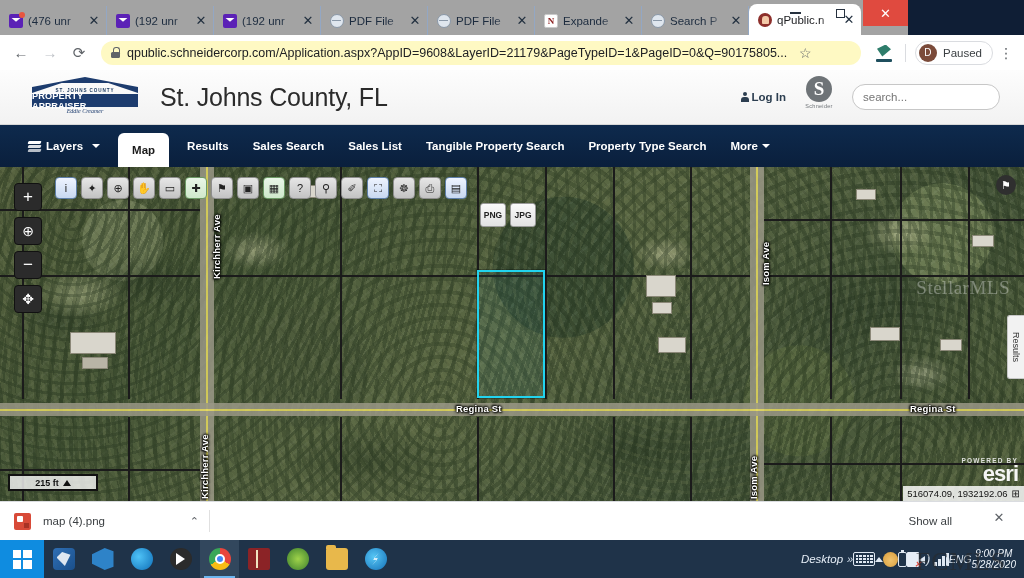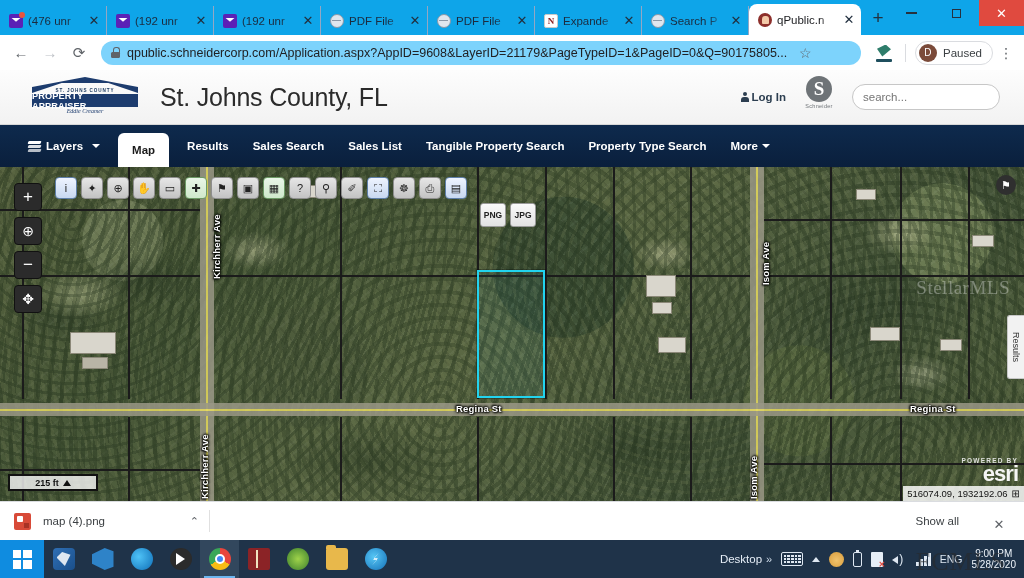--- a/index.html
+++ b/index.html
@@ -6,22 +6,22 @@
   html,body { width:1024px; height:578px; overflow:hidden; }
   body {
     font-family:"Liberation Sans", sans-serif;
     background:#0f1e35;
     -webkit-font-smoothing:antialiased;
   }
   .screen { position:relative; width:1024px; height:578px; overflow:hidden; }
 
   
   .tabstrip {
-    position:absolute; top:0; left:0; width:1024px; height:35px;
-    background:#0ea5e9; display:flex; align-items:flex-end;
+    position:absolute; top:0; left:0; width:908px; height:35px;
+    background:#a3a3a3; display:flex; align-items:flex-end;
   }
   .tab {
     position:relative; height:29px; width:107px; margin-top:6px;
     display:flex; align-items:center; gap:5px; padding:0 6px 0 9px;
     font-size:11.5px; color:#1c2b3e; flex:0 0 auto;
     border-right:1px solid #93a7c4;
   }
   .tab .fav { width:14px; height:14px; flex:0 0 auto; position:relative; }
   .tab .lbl {
     flex:1 1 auto; overflow:hidden; white-space:nowrap;
@@ -73,21 +73,21 @@
 
   
   .omnibar {
     position:absolute; top:35px; left:0; width:1024px; height:35px;
     background:#fff; display:flex; align-items:center; padding:0 8px; gap:3px;
   }
   .navbtn { width:26px; height:26px; display:flex; align-items:center; justify-content:center;
             color:#5f6368; font-size:15px; border-radius:50%; }
   .navbtn.dim { color:#bdc1c6; }
   .urlbox {
-    flex:1 1 auto; height:24px; background:#7dd3fc; border-radius:12px;
+    flex:1 1 auto; height:24px; background:#fef9c3; border-radius:12px;
     display:flex; align-items:center; padding:0 10px; gap:7px; margin:0 6px;
     font-size:12px; color:#202124; overflow:hidden;
   }
   .lock { width:9px; height:11px; position:relative; flex:0 0 auto; }
   .lock:before { content:""; position:absolute; left:0; bottom:0; width:9px; height:6.5px;
     background:#5f6368; border-radius:1.5px; }
   .lock:after { content:""; position:absolute; left:2px; top:0; width:5px; height:6px;
     border:1.5px solid #5f6368; border-bottom:none; border-radius:3px 3px 0 0; }
   .urltext { white-space:nowrap; overflow:hidden; text-overflow:ellipsis; font-size:12.5px; }
   .star { color:#5f6368; font-size:14px; width:22px; text-align:center; }
@@ -330,21 +330,21 @@
   }
   .dlitem { display:flex; align-items:center; gap:12px; width:185px; }
   .dlico { width:17px; height:17px; background:#d84a38; border-radius:2px; position:relative; }
   .dlico:after { content:""; position:absolute; right:2px; bottom:2px; width:5px;height:5px;
     background:#a83225; }
   .dlico:before { content:""; position:absolute; left:3px; top:3px; width:6px;height:6px;
     background:#fff; border-radius:1px; }
   .dlname { font-size:11.5px; color:#3c4043; }
   .dlchev { margin-left:auto; font-size:11px; color:#5f6368; }
   .dlsep { width:1px; height:22px; background:#e0e0e0; }
-  .dl-right { margin-left:auto; display:flex; align-items:flex-end; gap:17px; }
+  .dl-right { margin-left:auto; display:flex; align-items:flex-start; gap:24px; }
   .showall {
     font-size:11.5px; color:#3c4043; padding:5px 12px; border-radius:4px;
   }
   .dlclose { font-size:13px; color:#5f6368; width:22px; text-align:center; }
 
   
   .taskbar {
     position:absolute; top:540px; left:0; width:1024px; height:38px;
     background:#1f3349; display:flex; align-items:center;
   }
@@ -376,22 +376,22 @@
     background:#4285f4;border-radius:50%;border:2px solid #fff;box-sizing:border-box;}
   .ic.book { background:#8b2326; border-radius:2px; }
   .ic.book:after{content:"";position:absolute;left:8px;top:2px;width:2px;bottom:2px;background:#f0e2c0;}
   .ic.paint { background:radial-gradient(circle at 50% 50%,#9fd34a,#3c7f2e); border-radius:50%; }
   .ic.folder { background:#e8b84b; border-radius:2px 3px 3px 3px; }
   .ic.folder:before{content:"";position:absolute;left:0;top:-3px;width:10px;height:4px;
     background:#e8b84b;border-radius:2px 2px 0 0;}
   .ic.gapp { background:radial-gradient(circle at 40% 40%,#56c6f5,#1571b8); border-radius:50%; }
   .ic.gapp:after{content:"";position:absolute;left:7px;top:4px;width:8px;height:14px;
     background:#fff;clip-path:polygon(100% 0,20% 55%,70% 55%,0 100%,80% 45%,30% 45%);}
-  .tray { margin-left:auto; display:flex; align-items:center; gap:9px; padding-right:8px;
-          color:#dce6f0; font-size:10.5px; }
+  .tray { margin-left:auto; display:flex; align-items:center; padding-right:8px;
+          color:#dce6f0; font-size:10.5px;font-style:italic; }
   .desktopbtn { font-size:11.5px; color:#e6eef7; display:flex; align-items:center; gap:4px; }
   .chev2 { font-size:11px; color:#cfdcea; }
   .kbd { width:22px; height:14px; border:1.4px solid #dfe8f2; border-radius:2px;
          display:grid; grid-template-columns:repeat(5,1fr); grid-template-rows:repeat(3,1fr);
          gap:1px; padding:1.5px; }
   .kbd i { background:#dfe8f2; display:block; }
   .upcar { width:0;height:0;border-left:4px solid transparent;border-right:4px solid transparent;
            border-bottom:5px solid #dfe8f2; }
   .tray-ic { width:15px; height:15px; position:relative; }
   .tray-ic.sun { background:radial-gradient(circle at 50% 55%,#f0c36d,#d89b3a); border-radius:50%; }

